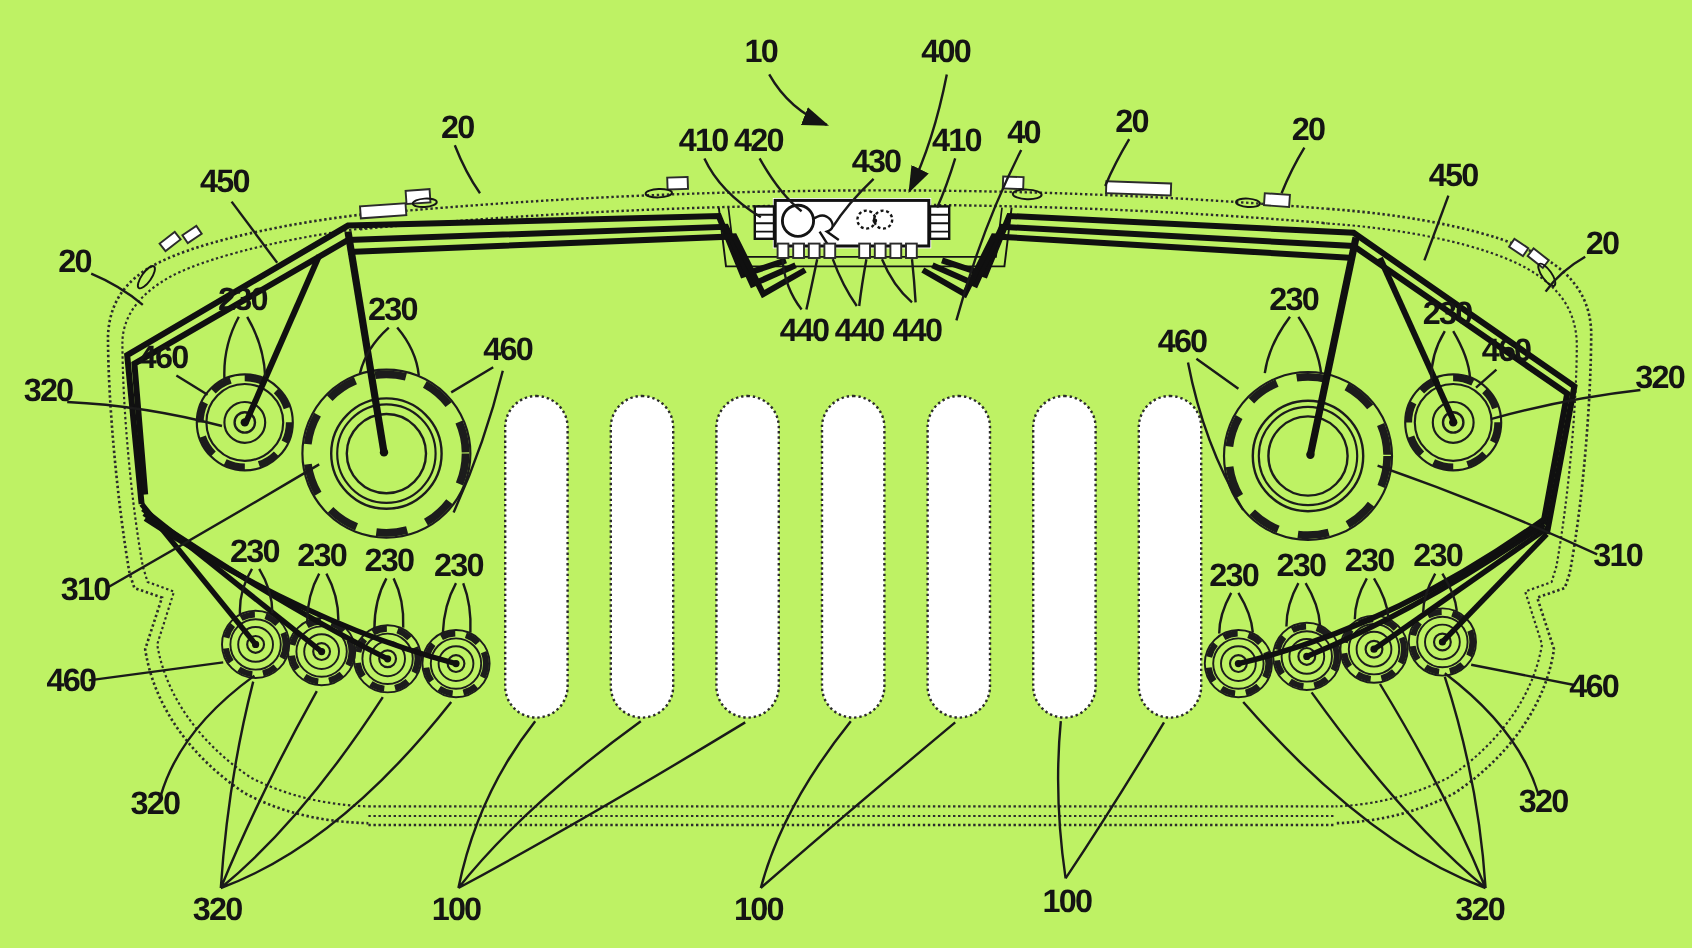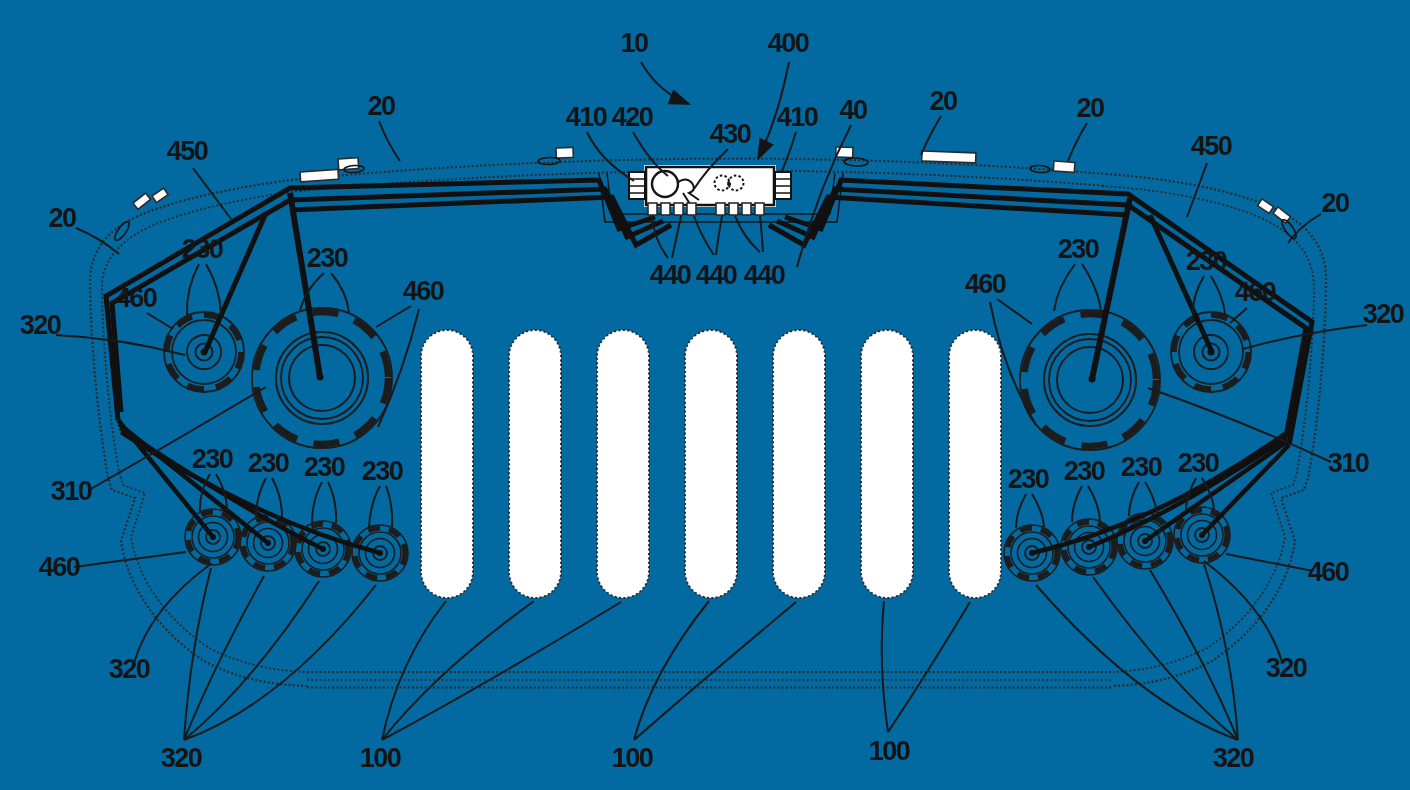--- a/index.html
+++ b/index.html
@@ -1,16 +1,16 @@
 <!DOCTYPE html>
 <html><head>
 <meta charset="utf-8">
 <style>
   html,body{margin:0;padding:0;background:#ffffff;}
-  #stage{position:relative;width:1410px;height:790px;background:#0369a1;overflow:hidden;}
+  #stage{position:relative;width:1410px;height:790px;background:#bef264;overflow:hidden;}
   svg{display:block;}
   .ref{font-family:"Liberation Sans","DejaVu Sans",sans-serif;font-weight:700;font-size:27px;
        letter-spacing:-1.5px;fill:#141414;}
   .ink{stroke:#141414;fill:none;}
   .stipple{stroke:#2b2b2b;fill:none;stroke-dasharray:2 2.2;}
   .slot{stroke:#2b2b2b;fill:#ffffff;stroke-dasharray:2 2.4;stroke-width:2;}
   .lead{stroke:#1a1a1a;fill:none;stroke-width:2;}
   .wire{stroke:#101010;fill:none;}
   .tab{stroke:#2b2b2b;fill:#ffffff;stroke-width:1.6;}
 </style>

